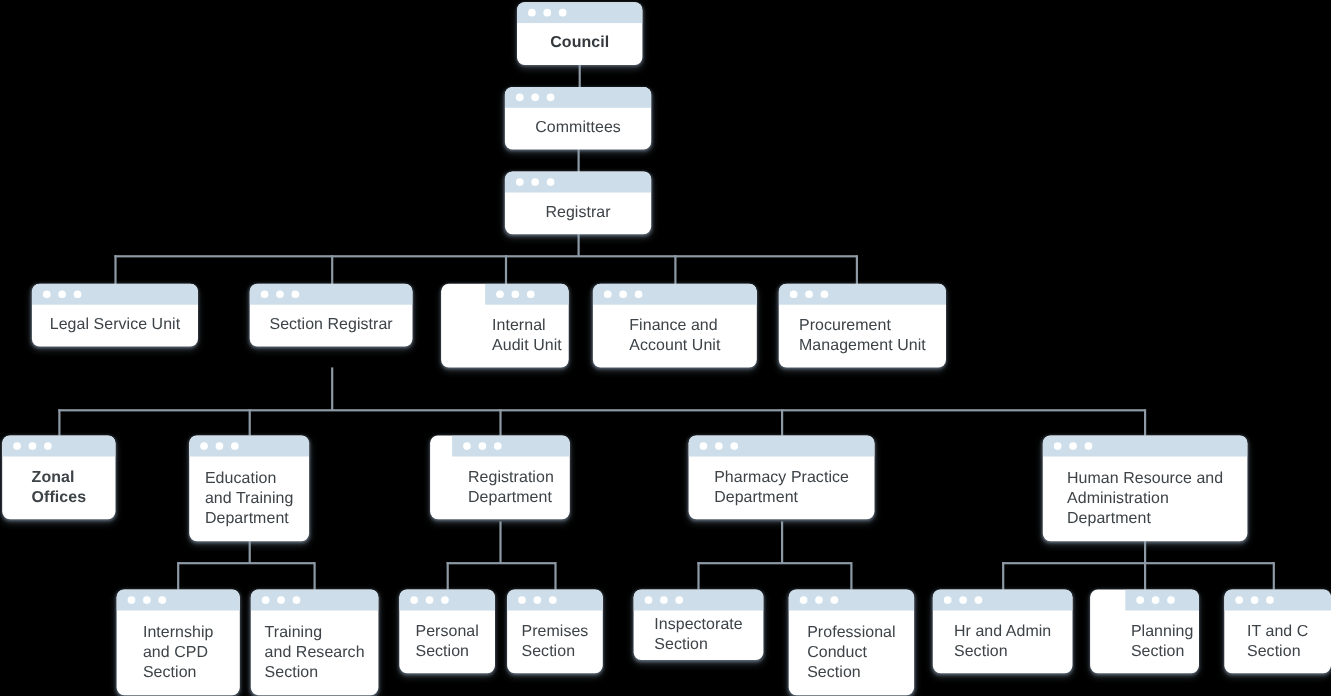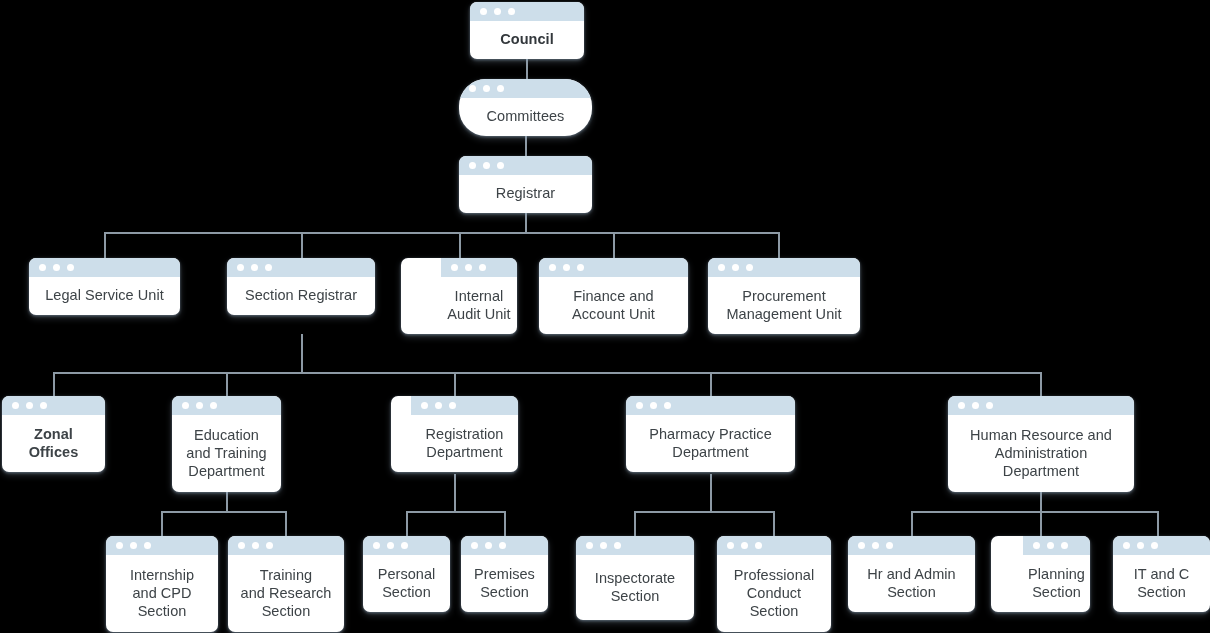--- a/index.html
+++ b/index.html
@@ -49,21 +49,20 @@
     height: 7px;
     border-radius: 50%;
     background: #ffffff;
     flex: 0 0 7px;
   }
   .node-body {
     flex: 1 1 auto;
     display: flex;
     align-items: center;
     justify-content: center;
-    text-align: center;
     padding: 4px 6px 6px 6px;
   }
   .node-label {
     font-size: 14.5px;
     line-height: 18px;
     color: #3d4347;
     letter-spacing: 0.05px;
     white-space: pre-line;
   }
   .node.emphasis .node-label {
@@ -123,21 +122,21 @@
     <div class="node-header">
       <span class="dot"></span>
       <span class="dot"></span>
       <span class="dot"></span>
     </div>
     <div class="node-body">
       <span class="node-label">Council</span>
     </div>
   </div>
 
-  <div class="node" style="left:459px; top:79px; width:133px; height:57px;border-radius:27px;">
+  <div class="node" style="left:459px; top:79px; width:133px; height:57px;">
     <div class="node-header">
       <span class="dot"></span>
       <span class="dot"></span>
       <span class="dot"></span>
     </div>
     <div class="node-body">
       <span class="node-label">Committees</span>
     </div>
   </div>
 
@@ -315,21 +314,21 @@
       <span class="dot"></span>
       <span class="dot"></span>
       <span class="dot"></span>
     </div>
     <div class="node-body">
       <span class="node-label">Premises
 Section</span>
     </div>
   </div>
 
-  <div class="node" style="left:576px; top:536px; width:118px; height:84px;">
+  <div class="node" style="left:576px; top:536px; width:118px; height:64px;">
     <div class="node-header">
       <span class="dot"></span>
       <span class="dot"></span>
       <span class="dot"></span>
     </div>
     <div class="node-body">
       <span class="node-label">Inspectorate
 Section</span>
     </div>
   </div>

